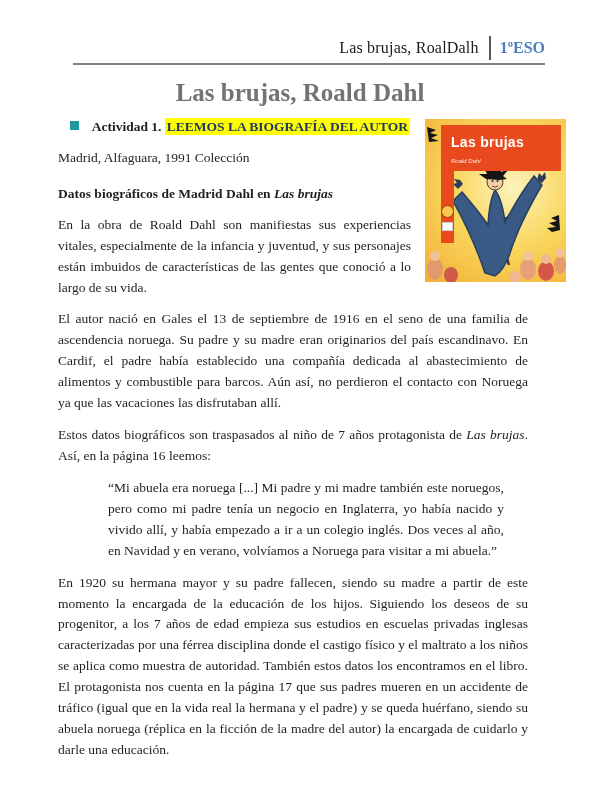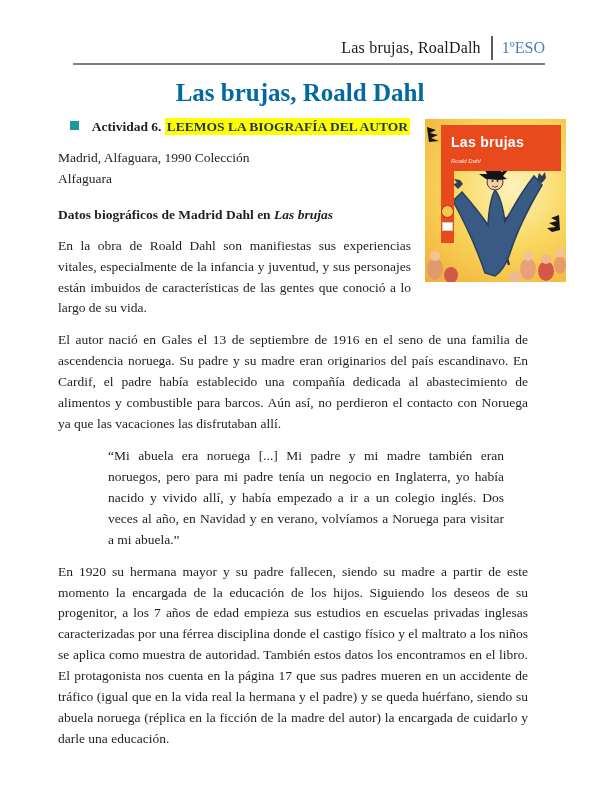--- a/index.html
+++ b/index.html
@@ -14,26 +14,26 @@
   }
   
   .hdr {
     margin: 36px 55px 0 73px;
     border-bottom: 2px solid #7f7f7f;
     padding-bottom: 3px;
     display: flex; justify-content: flex-end; align-items: center;
   }
   .hdr-title { font-size: 16px; color: #1a1a1a; letter-spacing: .2px; }
   .hdr-bar { width: 2px; height: 24px; background: #595959; margin: 0 9px 0 10px; }
-  .hdr-course { font-size: 16px; font-weight: normal; color: #4f7ebc; }
+  .hdr-course { font-size: 16px; font-weight: bold; color: #4f7ebc; }
   
   .doc-title {
     text-align: center;
     font-size: 25px; font-weight: bold;
-    color: #0369a1;
+    color: #737373;
     margin: 14px 0 10px 0;
   }
   
   .content { padding: 0 60px 0 58px; font-size: 13.5px; line-height: 1.55; }
   .activity { margin: 4px 0 10px 12px; font-weight: bold; font-size: 13.5px; }
   .bullet {
     display: inline-block; width: 9px; height: 9px;
     background: #1e979e; margin-right: 10px; vertical-align: 1px;
   }
   .act-high {
@@ -142,36 +142,38 @@
       <div class="cover-head">
         <div class="cover-title">Las brujas</div>
         <div class="cover-author">Roald Dahl</div>
       </div>
       <div class="cover-badge"></div>
       <div class="cover-rect"></div>
     </div>
 
     <div class="activity">
       <span class="bullet"></span>
-      <span>Actividad 6.</span>
+      <span>Actividad 1.</span>
       <span class="act-high">LEEMOS LA BIOGRAFÍA DEL AUTOR</span>
     </div>
 
     <p class="nojust">
-      <span class="pub-line" style="display:block">Madrid, Alfaguara, 1990 Colección</span>
-      <span class="pub-line" style="display:block">Alfaguara</span>
+      <span class="pub-line" style="display:block">Madrid, Alfaguara, 1991 Colección</span>
     </p>
 
     <p class="section-heading">
       <span>Datos biográficos de Madrid Dahl en </span><span class="bi">Las brujas</span>
     </p>
 
     <p class="body">En la obra de Roald Dahl son manifiestas sus experiencias vitales, especialmente de la infancia y juventud, y sus personajes están imbuidos de características de las gentes que conoció a lo largo de su vida.</p>
 
     <p class="body">El autor nació en Gales el 13 de septiembre de 1916 en el seno de una familia de ascendencia noruega. Su padre y su madre eran originarios del país escandinavo. En Cardif, el padre había establecido una compañía dedicada al abastecimiento de alimentos y combustible para barcos. Aún así, no perdieron el contacto con Noruega ya que las vacaciones las disfrutaban allí.</p>
 
+    <p class="body">
+      <span>Estos datos biográficos son traspasados al niño de 7 años protagonista de </span><span class="it">Las brujas</span><span>. Así, en la página 16 leemos:</span>
+    </p>
 
-    <blockquote>“Mi abuela era noruega [...] Mi padre y mi madre también eran noruegos, pero para mi padre tenía un negocio en Inglaterra, yo había nacido y vivido allí, y había empezado a ir a un colegio inglés. Dos veces al año, en Navidad y en verano, volvíamos a Noruega para visitar a mi abuela.”</blockquote>
+    <blockquote>“Mi abuela era noruega [...] Mi padre y mi madre también este noruegos, pero como mi padre tenía un negocio en Inglaterra, yo había nacido y vivido allí, y había empezado a ir a un colegio inglés. Dos veces al año, en Navidad y en verano, volvíamos a Noruega para visitar a mi abuela.”</blockquote>
 
     <p class="body">En 1920 su hermana mayor y su padre fallecen, siendo su madre a partir de este momento la encargada de la educación de los hijos. Siguiendo los deseos de su progenitor, a los 7 años de edad empieza sus estudios en escuelas privadas inglesas caracterizadas por una férrea disciplina donde el castigo físico y el maltrato a los niños se aplica como muestra de autoridad. También estos datos los encontramos en el libro. El protagonista nos cuenta en la página 17 que sus padres mueren en un accidente de tráfico (igual que en la vida real la hermana y el padre) y se queda huérfano, siendo su abuela noruega (réplica en la ficción de la madre del autor) la encargada de cuidarlo y darle una educación.</p>
 
   </div>
 </div>
 
 </body></html>

